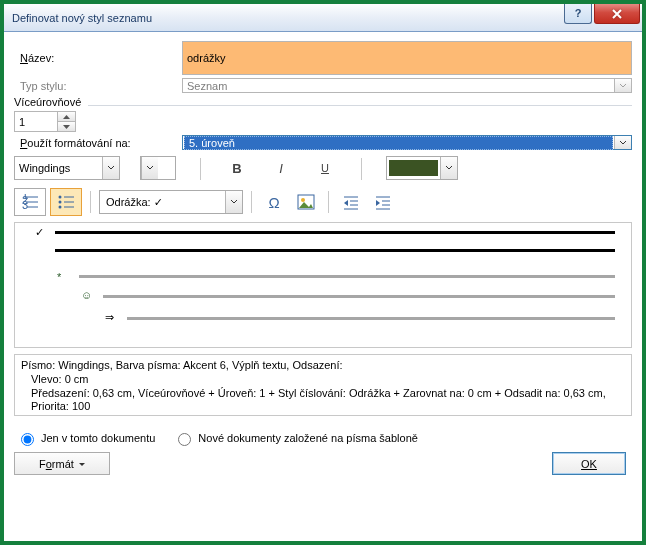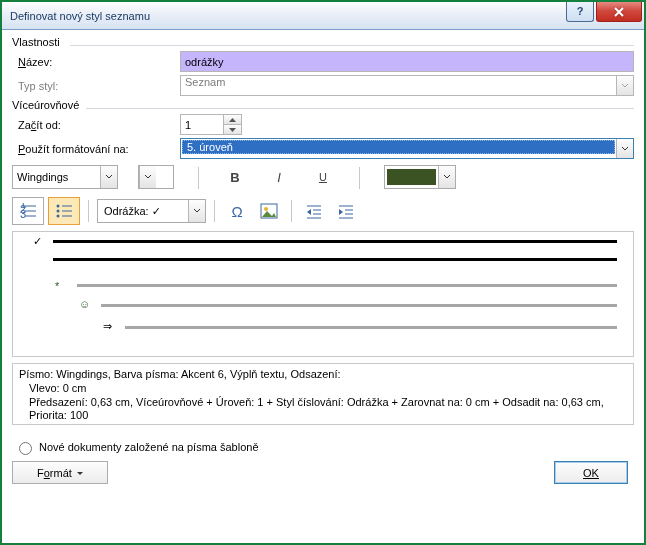--- a/index.html
+++ b/index.html
@@ -1,32 +1,32 @@
 <!DOCTYPE html>
 <html><head>
 <meta charset="utf-8">
 <style>
   * { box-sizing: border-box; font-family: "Segoe UI", Tahoma, sans-serif; font-size: 11px; }
   html, body { margin: 0; padding: 0; background: #fff; }
-  .window { width: 646px; height: 545px; border: 2px solid #15803d; background: #fff; display: flex; flex-direction: column; }
+  .window { width: 646px; height: 545px; border: 4px solid #15803d; background: #fff; display: flex; flex-direction: column; }
   .titlebar { height: 28px; background: linear-gradient(#fdfefe,#e8eef7 50%,#d7e3f2); border-bottom: 1px solid #7a9cc6; display: flex; align-items: center; padding: 0 0 0 8px; position: relative; }
   .titlebar .title { color: #1b3a66; }
   .titlebtns { position: absolute; right: 2px; top: 0; display: flex; height: 20px; }
   .titlebtn { width: 28px; height: 20px; margin-left: 2px; border: 1px solid #4a6a92; border-top: none; background: linear-gradient(#e9f1fb,#cddff2); display: flex; align-items: center; justify-content: center; border-radius: 0 0 3px 3px; color: #274b77; }
   .titlebtn.close { width: 46px; background: linear-gradient(#e68a83,#d14a3f 45%,#c22d20); color: #fff; border-color: #9e2018; }
   .titlebtn.close svg { filter: drop-shadow(0 0 1px rgba(0,0,0,.3)); }
   .body { flex: 1; padding: 6px 10px 8px 10px; overflow: hidden; }
   .glabel.withline { position: relative; }
   .glabel.withline::after { content: ""; position: absolute; left: var(--lineleft,70px); right: 0; top: 9px; height: 1px; background: #d4d9e0; }
   .row { display: flex; align-items: center; margin: 3px 0; }
   .row .lab { width: 168px; padding-left: 6px; color: #000; }
   .row .lab.disabled { color: #7d7d7d; }
   .row .lab u { text-decoration: underline; }
-  .txt { flex: 1; height: 21px; border: 1px solid #b6b6b6; padding: 2px 4px; background: #c4b5fd; }
-  .dd { flex: 1; height: 21px; border: 1px solid #b6b6b6; background: #fff; display: flex; align-items: flex-start; position: relative; }
+  .txt { flex: 1; height: 34px; border: 1px solid #b6b6b6; padding: 2px 4px; background: #fdba74; }
+  .dd { flex: 1; height: 15px; border: 1px solid #b6b6b6; background: #fff; display: flex; align-items: center; position: relative; }
   .dd.disabled { color: #7d7d7d; }
   .dd .ddtxt { flex: 1; padding: 0 4px; overflow: hidden; white-space: nowrap; }
   .ddbtn { width: 17px; height: 100%; border-left: 1px solid #b6b6b6; background: linear-gradient(#fdfdfd,#e4e4e4); display: flex; align-items: center; justify-content: center; }
   .ddbtn svg { display: block; }
   .spinner { width: 62px; height: 21px; border: 1px solid #b6b6b6; display: flex; }
   .spinner input { width: 42px; border: none; padding: 0 4px; height: 100%; outline: none; }
   .spinbtns { display: flex; flex-direction: column; width: 18px; }
   .spinbtns div { flex: 1; border-left: 1px solid #b6b6b6; background: linear-gradient(#fdfdfd,#e4e4e4); display: flex; align-items: center; justify-content: center; }
   .spinbtns div:first-child { border-bottom: 1px solid #b6b6b6; }
   .ddwide.selected { border-color: #3c7fb1; }
@@ -36,21 +36,21 @@
   .fontdd .ddtxt { padding: 0 4px; flex: 1; }
   .smalldd { width: 36px; height: 24px; border: 1px solid #ababab; display: flex; }
   .tbtn { width: 24px; height: 24px; border: 1px solid transparent; display: flex; align-items: center; justify-content: center; color: #444; }
   .tbtn b, .tbtn i { font-size: 13px; }
   .colorbox { width: 72px; height: 24px; border: 1px solid #ababab; display: flex; align-items: center; }
   .colorbox .swatch { flex: 1; margin: 2px; background: #3b5323; height: 16px; }
   .sep { width: 1px; height: 22px; background: #c8c8c8; margin: 0 4px; }
   .toolbar2 { display: flex; align-items: center; gap: 4px; margin: 8px 0 6px 0; }
   .listbtn { width: 32px; height: 28px; border: 1px solid #ababab; display: flex; align-items: center; justify-content: center; background: #fff; }
   .listbtn.active { border-color: #e8a13a; background: #fde8b7; }
-  .bulletdd { width: 109px; height: 24px; border: 1px solid #ababab; display: flex; align-items: center; }
+  .bulletdd { width: 144px; height: 24px; border: 1px solid #ababab; display: flex; align-items: center; }
   .bulletdd .ddtxt { padding: 0 6px; flex: 1; }
   .icobtn { width: 28px; height: 26px; display: flex; align-items: center; justify-content: center; }
   .preview { border: 1px solid #c8c8c8; background: #fff; height: 126px; padding: 10px 12px 8px 12px; margin-bottom: 6px; position: relative; }
   .pline { position: absolute; background: #000; height: 3px; }
   .pbar { position: absolute; background: #a6a6a6; height: 3px; }
   .pbull { position: absolute; color: #000; font-size: 11px; }
   .desc { border: 1px solid #c8c8c8; background: #fff; padding: 4px 6px; height: 62px; font-size: 11px; line-height: 1.25; overflow: hidden; }
   .radios { display: flex; align-items: center; gap: 18px; margin: 14px 0 2px 2px; }
   .radios label { display: flex; align-items: center; gap: 4px; }
   .footer { display: flex; align-items: center; padding: 4px 0 0 0; }
@@ -72,42 +72,40 @@
         </div>
       <div class="titlebtn close">
           <svg width="12" height="10" viewBox="0 0 12 10">
             <path d="M2 1 L10 9 M10 1 L2 9" stroke="#fff" stroke-width="2"></path>
           </svg>
         </div>
     </div>
   </div>
 
   <div class="body">
-    <div class="glabel withline" style="--lineleft:58px">Vlastnosti</div>
 
     <div class="row">
       <div class="lab"><u>N</u>ázev:</div>
       <input class="txt" value="odrážky" style="">
     </div>
     <div class="row">
-      <div class="lab disabled">Typ styl:</div>
+      <div class="lab disabled">Typ stylu:</div>
       <div class="dd disabled">
         <div class="ddtxt">Seznam</div>
         <div class="ddbtn">
             <svg width="8" height="6">
               <path d="M1 1 L4 4 L7 1" stroke="#a0a0a0" fill="none"></path>
             </svg>
           </div>
       </div>
     </div>
 
     <div class="glabel withline" style="--lineleft:74px">Víceúrovňové</div>
 
     <div class="row">
-      <div class="lab">Za<u>č</u>ít od:</div>
       <div class="spinner">
         <input value="1" style="">
         <div class="spinbtns">
           <div>
               <svg width="7" height="4">
                 <path d="M0 4 L3.5 0 L7 4 Z" fill="#555"></path>
               </svg>
             </div>
           <div>
               <svg width="7" height="4">
@@ -255,20 +253,24 @@
     </div>
 
     <div class="desc">
       <div>Písmo: Wingdings, Barva písma: Akcent 6, Výplň textu, Odsazení:</div>
       <div style="padding-left:10px">Vlevo:  0 cm</div>
       <div style="padding-left:10px">Předsazení:  0,63 cm, Víceúrovňové + Úroveň: 1 + Styl číslování: Odrážka + Zarovnat na:  0 cm + Odsadit na:  0,63 cm, Priorita: 100</div>
     </div>
 
     <div class="radios">
       <label>
+          <input type="radio" name="scope" checked="" style=""> 
+          <span>Jen v tomto dokumentu</span>
+        </label>
+      <label>
           <input type="radio" name="scope" style=""> 
           <span>Nové dokumenty založené na písma šabloně</span>
         </label>
     </div>
 
     <div class="footer">
       <div class="btn format">
           <span>F<u>o</u>rmát</span>
         </div>
       <div style="flex:1"></div>

